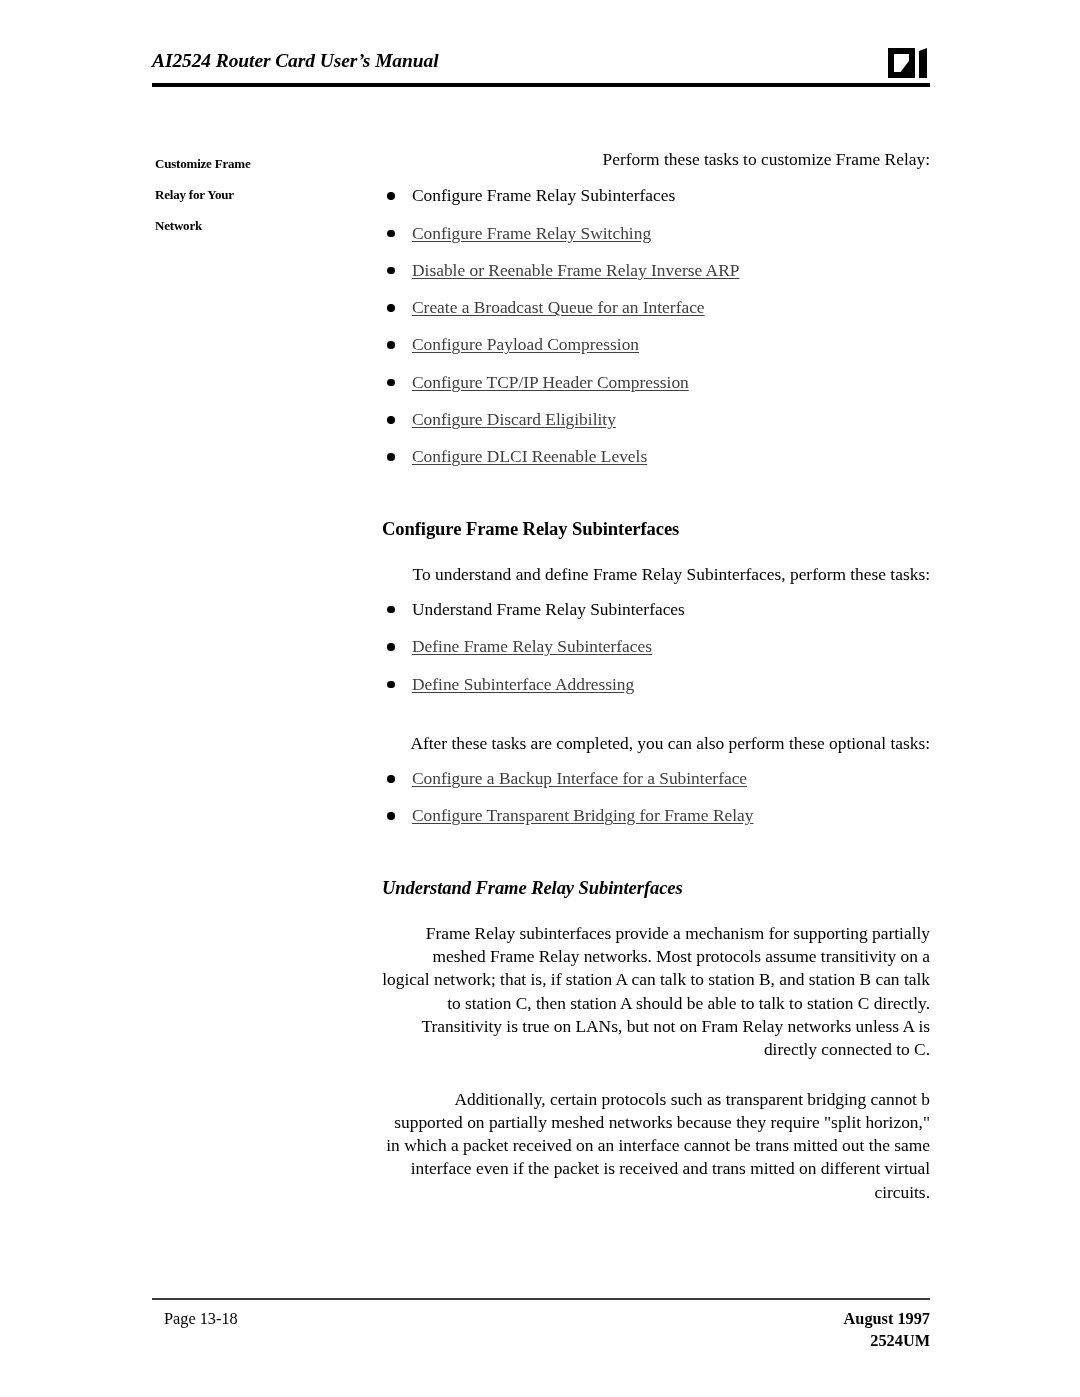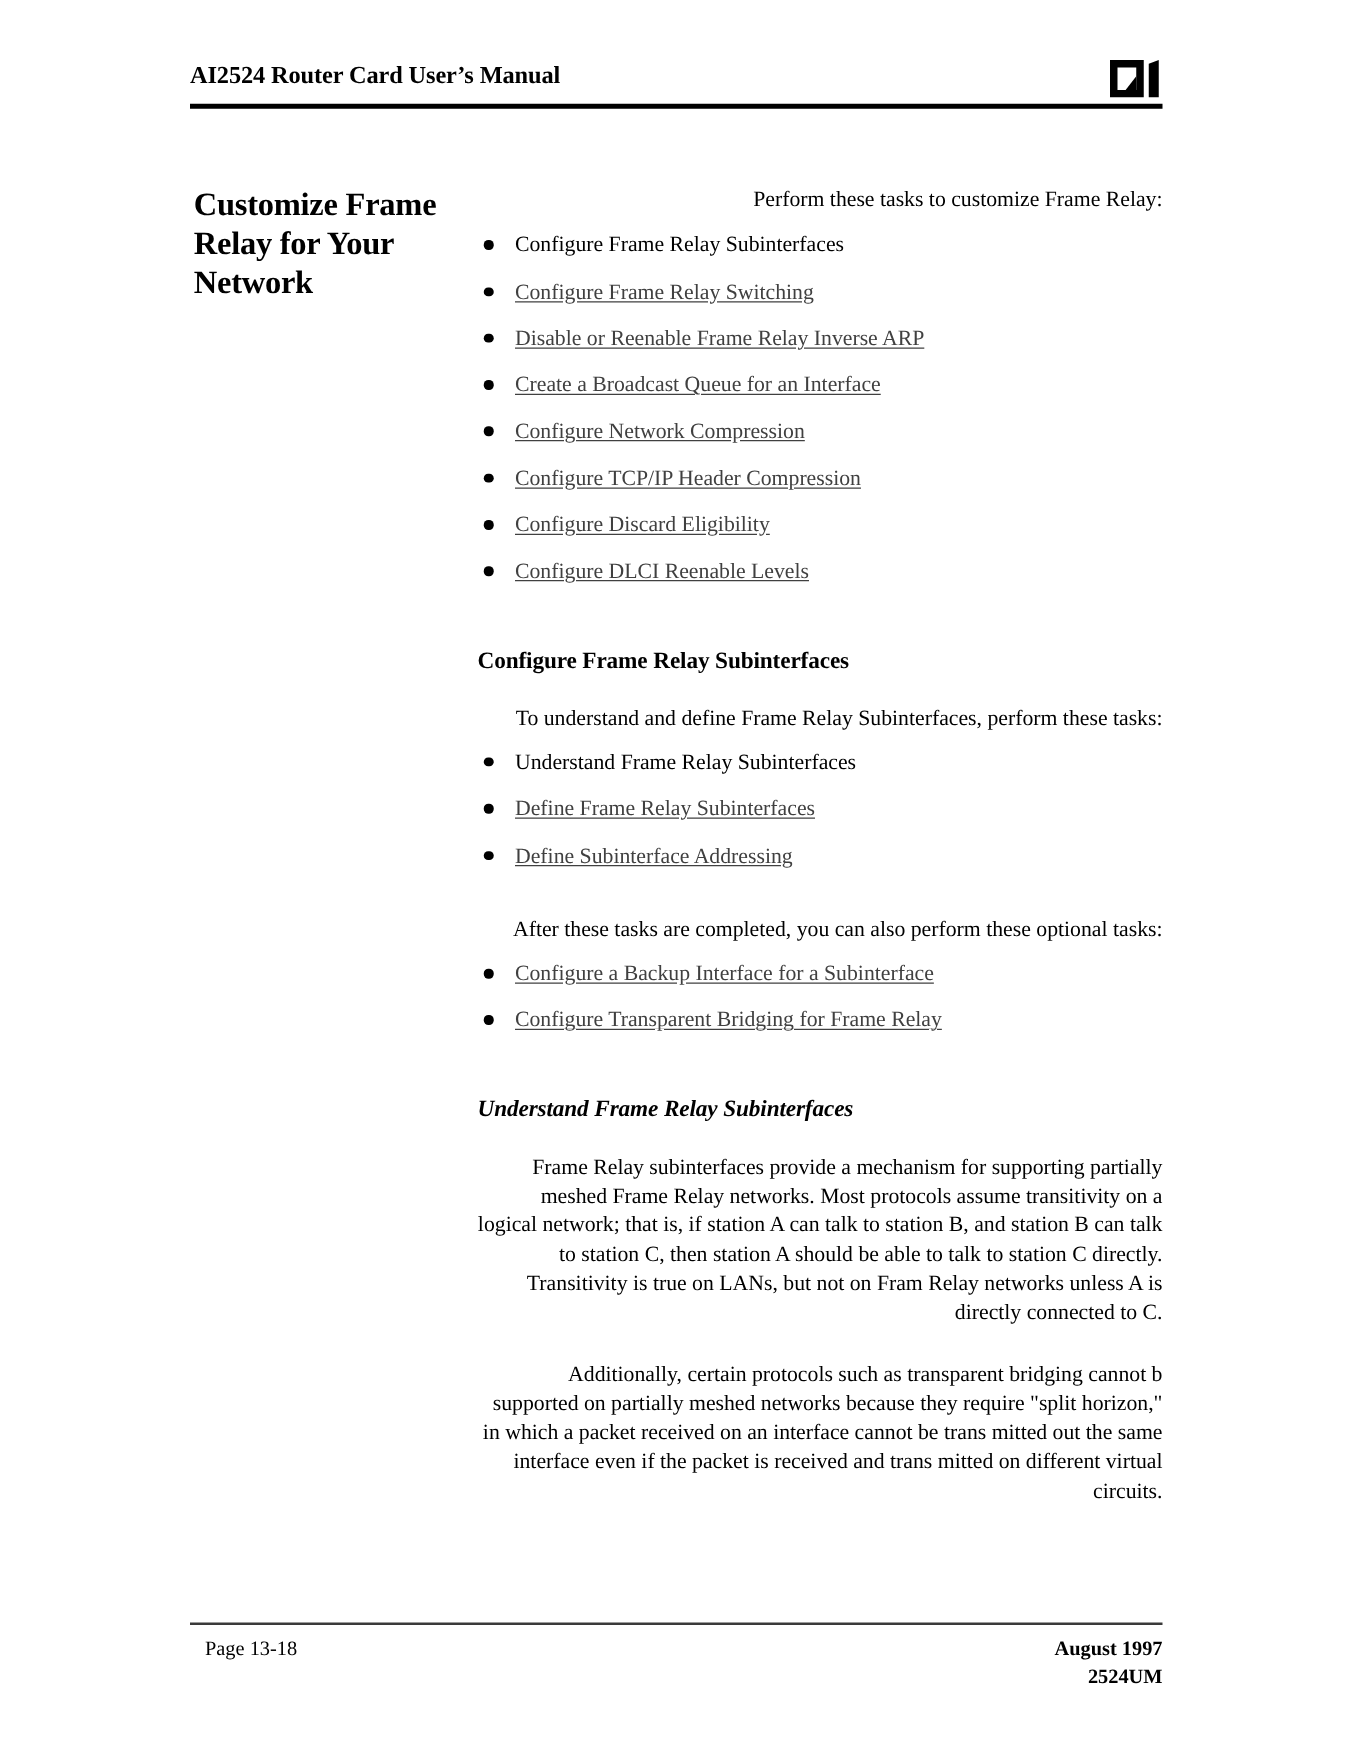--- a/index.html
+++ b/index.html
@@ -33,20 +33,21 @@
   }
   .header-title {
     position: absolute;
     left: 0;
     top: 0;
     font-size: 19.5px;
     font-weight: bold;
     letter-spacing: -0.1px;
     line-height: 26px;
     white-space: nowrap;
+    font-style: italic;
   }
   .header-logo {
     position: absolute;
     right: 0;
     top: 0px;
     width: 42px;
     height: 30px;
   }
   .header-rule {
     position: absolute;
@@ -63,21 +64,21 @@
     left: 0;
     top: 148px;
     width: 1080px;
   }
 
   .side-heading {
     position: absolute;
     left: 155px;
     top: 0px;
     width: 215px;
-    font-size: 26px;
+    font-size: 13px;
     font-weight: bold;
     line-height: 31px;
     letter-spacing: -0.2px;
   }
 
   .body-col {
     position: absolute;
     left: 382px;
     top: 0px;
     width: 548px;
@@ -225,21 +226,21 @@
         <li>
           <span class="bullet-dot"></span>
           <span class="link">Disable or Reenable Frame Relay Inverse ARP</span>
         </li>
         <li>
           <span class="bullet-dot"></span>
           <span class="link">Create a Broadcast Queue for an Interface</span>
         </li>
         <li>
           <span class="bullet-dot"></span>
-          <span class="link">Configure Network Compression</span>
+          <span class="link">Configure Payload Compression</span>
         </li>
         <li>
           <span class="bullet-dot"></span>
           <span class="link">Configure TCP/IP Header Compression</span>
         </li>
         <li>
           <span class="bullet-dot"></span>
           <span class="link">Configure Discard Eligibility</span>
         </li>
         <li>

